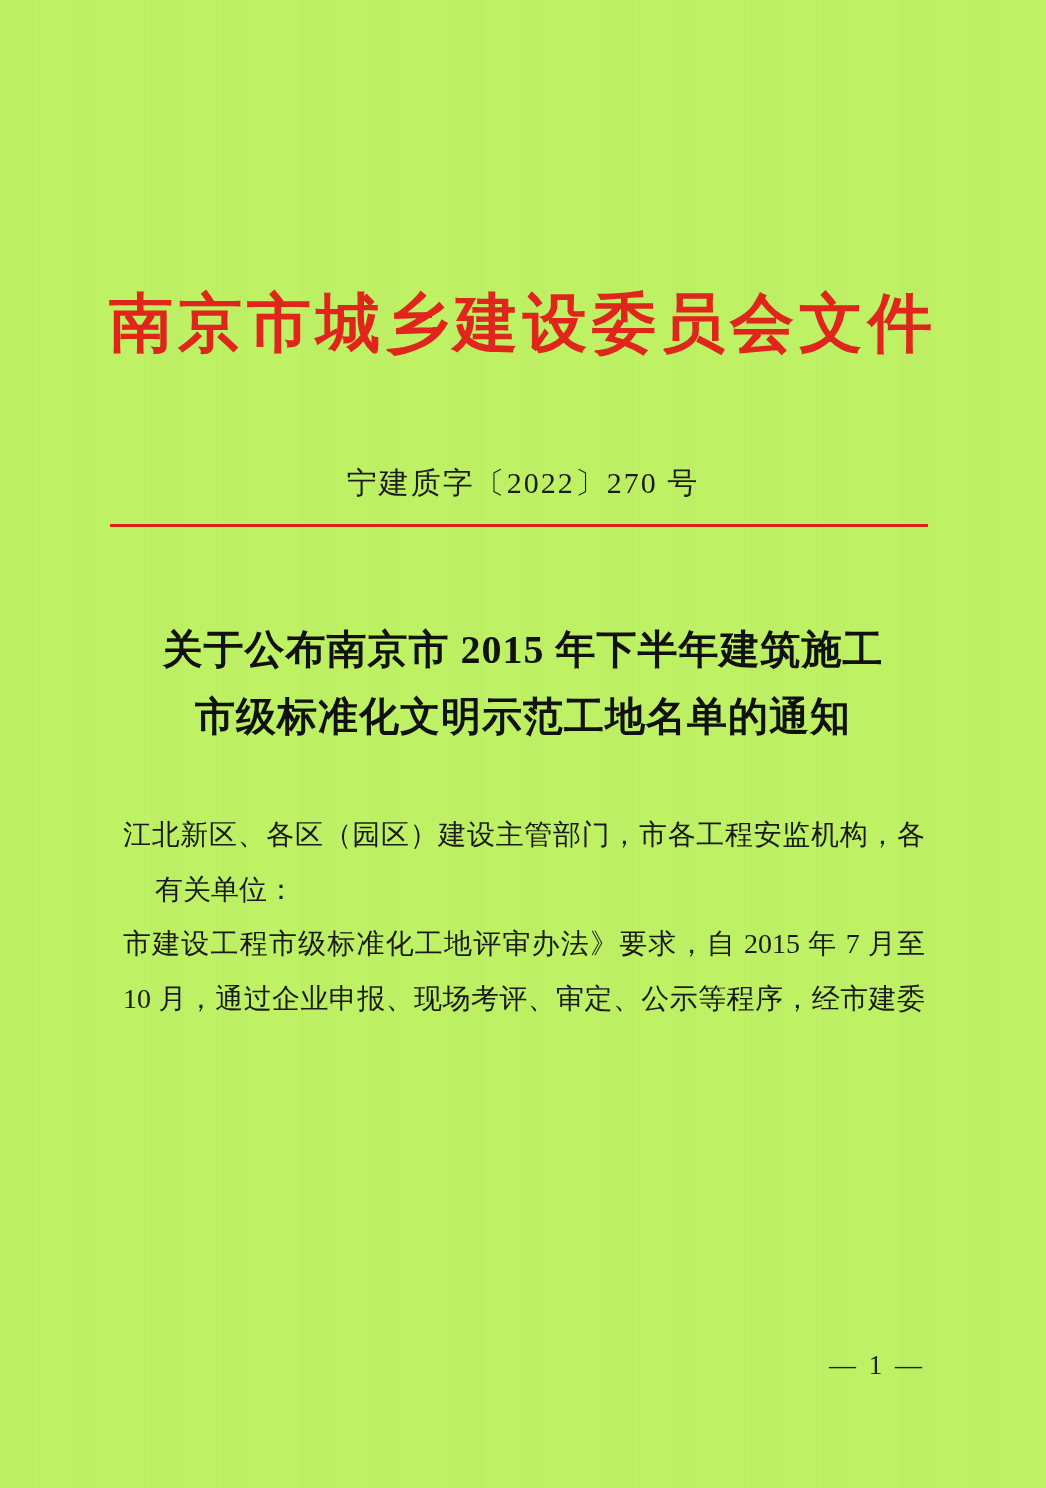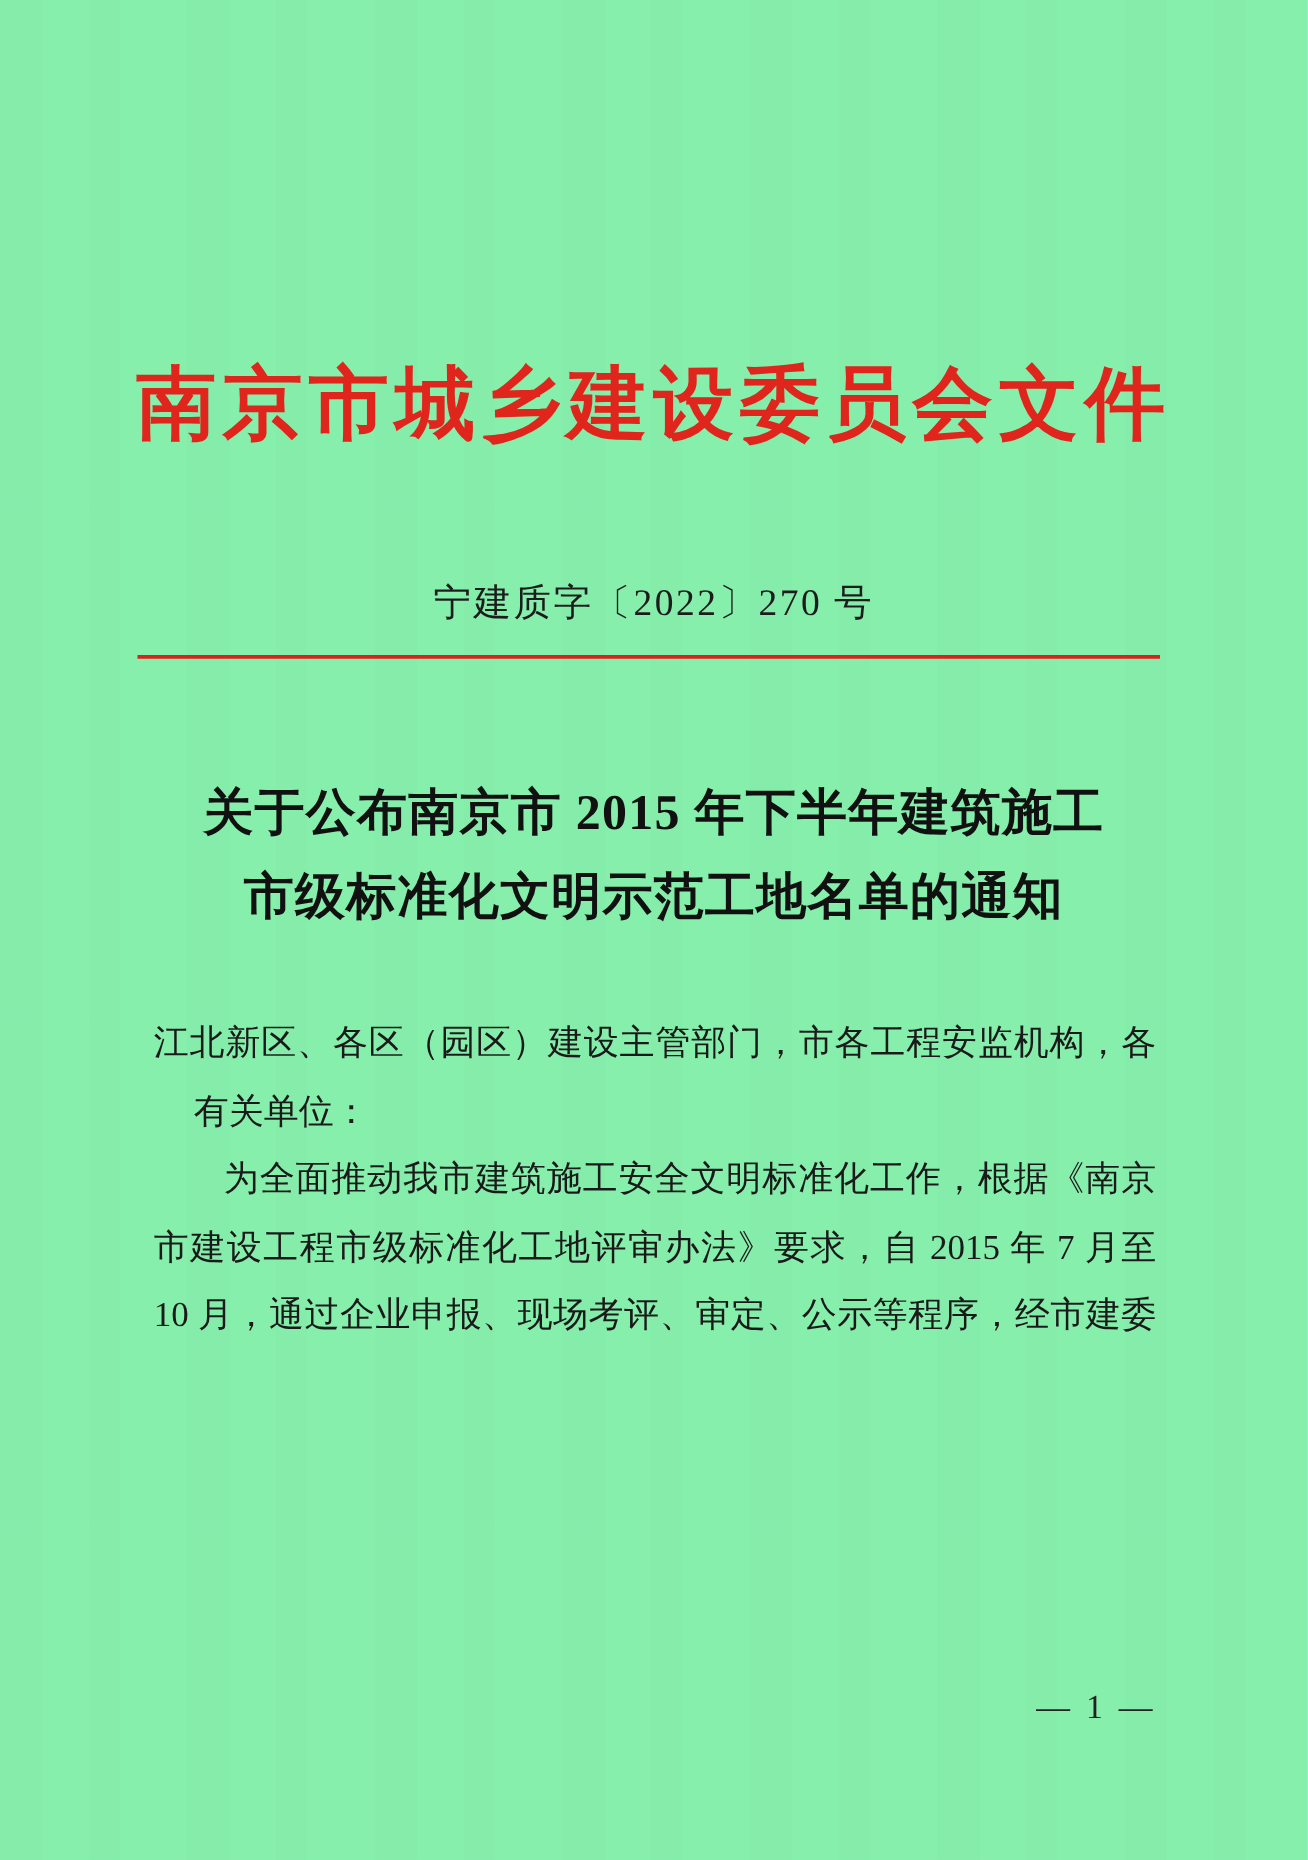--- a/index.html
+++ b/index.html
@@ -3,21 +3,21 @@
 <meta charset="utf-8">
 <style>
   html, body { margin: 0; padding: 0; }
   body { background: #e9e7e7; }
 
   .page {
     position: relative;
     width: 1046px;
     height: 1488px;
     margin: 0 auto;
-    background: #86efac;
+    background: #bef264;
     font-family: "Liberation Serif", "DejaVu Serif", serif;
     color: #1d1d1d;
     overflow: hidden;
   }
   
   .page::before {
     content: "";
     position: absolute;
     inset: 0;
     background:
@@ -122,20 +122,19 @@
   <div class="red-line"></div>
 
   <h2 class="doc-title">
     <span>关于公布南京市 2015 年下半年建筑施工</span><br>
     <span>市级标准化文明示范工地名单的通知</span>
   </h2>
 
   <div class="body-text">
     <div class="body-line">江北新区、各区（园区）建设主管部门，市各工程安监机构，各</div>
     <div class="body-line no-stretch">有关单位：</div>
-    <div class="body-line indent">为全面推动我市建筑施工安全文明标准化工作，根据《南京</div>
     <div class="body-line">市建设工程市级标准化工地评审办法》要求，自 2015 年 7 月至</div>
     <div class="body-line">10 月，通过企业申报、现场考评、审定、公示等程序，经市建委</div>
   </div>
 
   <div class="page-number">— 1 —</div>
 
 </div>
 
 </body></html>

